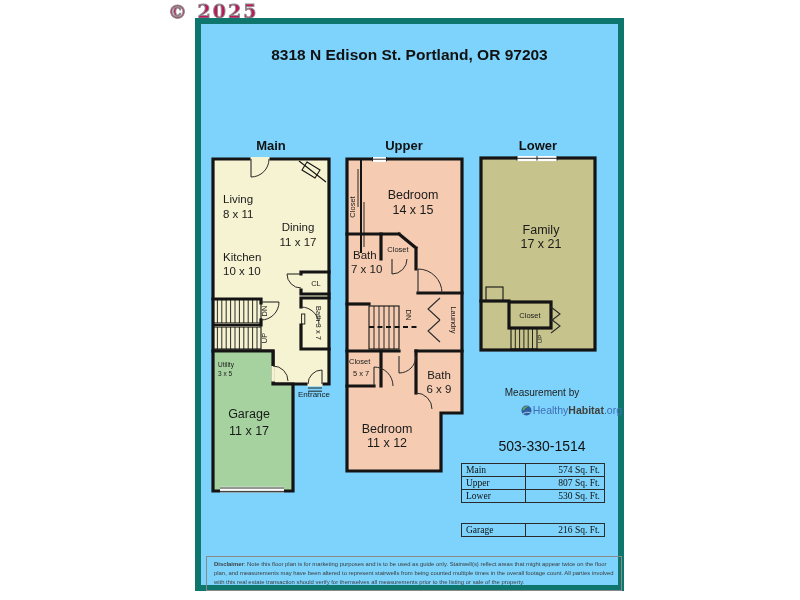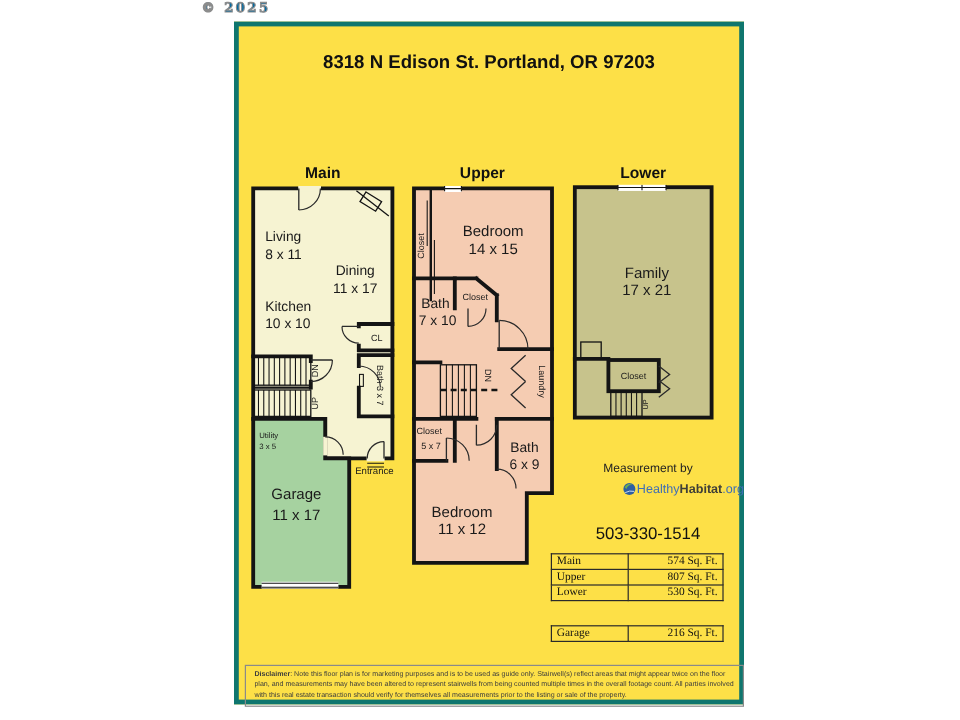--- a/index.html
+++ b/index.html
@@ -1,22 +1,22 @@
 <!DOCTYPE html>
 <html style="--wall: #141414;"><head>
 <meta charset="utf-8">
 <style>
   html,body{margin:0;padding:0;background:#fff;}
   .canvas{position:relative;width:800px;height:600px;background:#fff;overflow:hidden;
           font-family:"Liberation Sans",sans-serif;}
   .watermark{position:absolute;left:168px;top:0px;font-family:"DejaVu Serif",serif;
-             font-size:11px;font-weight:bold;letter-spacing:2px;color:#0369a1;
+             font-size:19px;font-weight:bold;letter-spacing:2px;color:#be185d;
              -webkit-text-stroke:0.9px #8c8c8c;}
   .sheet{position:absolute;left:195px;top:18px;width:417px;height:561px;
-         border:4px solid #0f766e;background:#fde047;}
+         border:6px solid #0f766e;background:#7dd3fc;}
   .title{position:absolute;left:0;top:22px;width:100%;text-align:center;
          font-size:15.5px;font-weight:bold;color:#111;}
   .floor-header{position:absolute;top:114px;width:80px;text-align:center;
                 font-size:13px;font-weight:bold;color:#111;}
   .plan{position:absolute;}
   .wall{stroke:var(--wall,#111);stroke-width:3.2;fill:none;stroke-linecap:square;}
   .wall2{stroke:var(--wall,#111);stroke-width:2;fill:none;stroke-linecap:square;}
   .thin{stroke:var(--wall,#111);stroke-width:1.1;fill:none;}
   .tread{stroke:var(--wall,#111);stroke-width:0.9;fill:none;}
   .arc{stroke:#2a2a2a;stroke-width:1;fill:none;}

